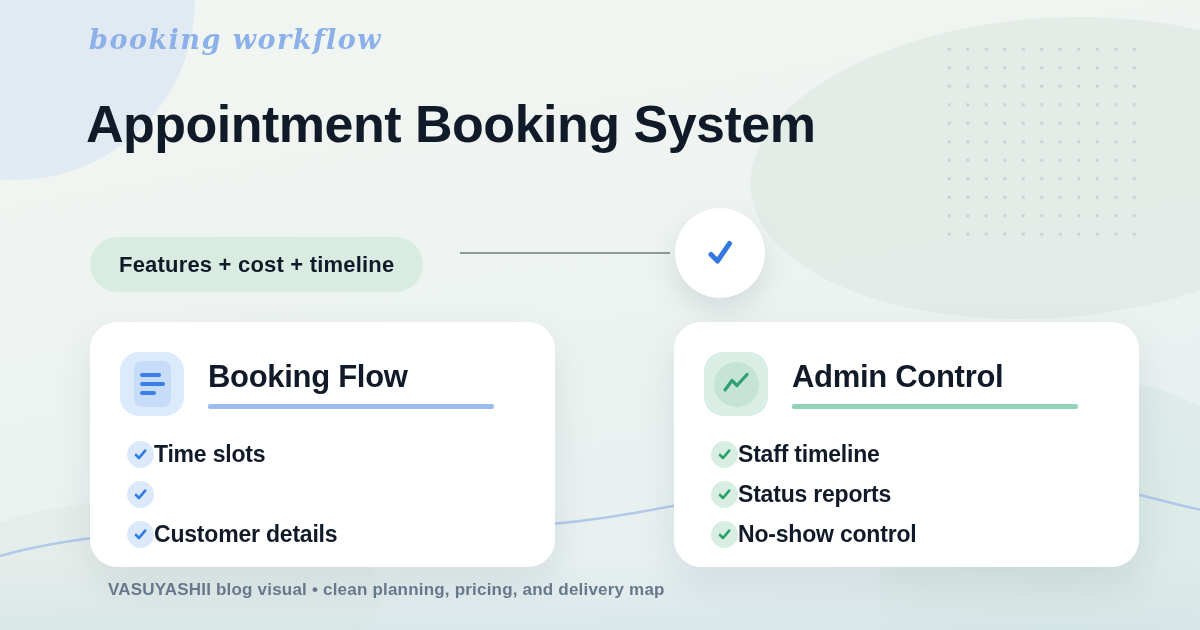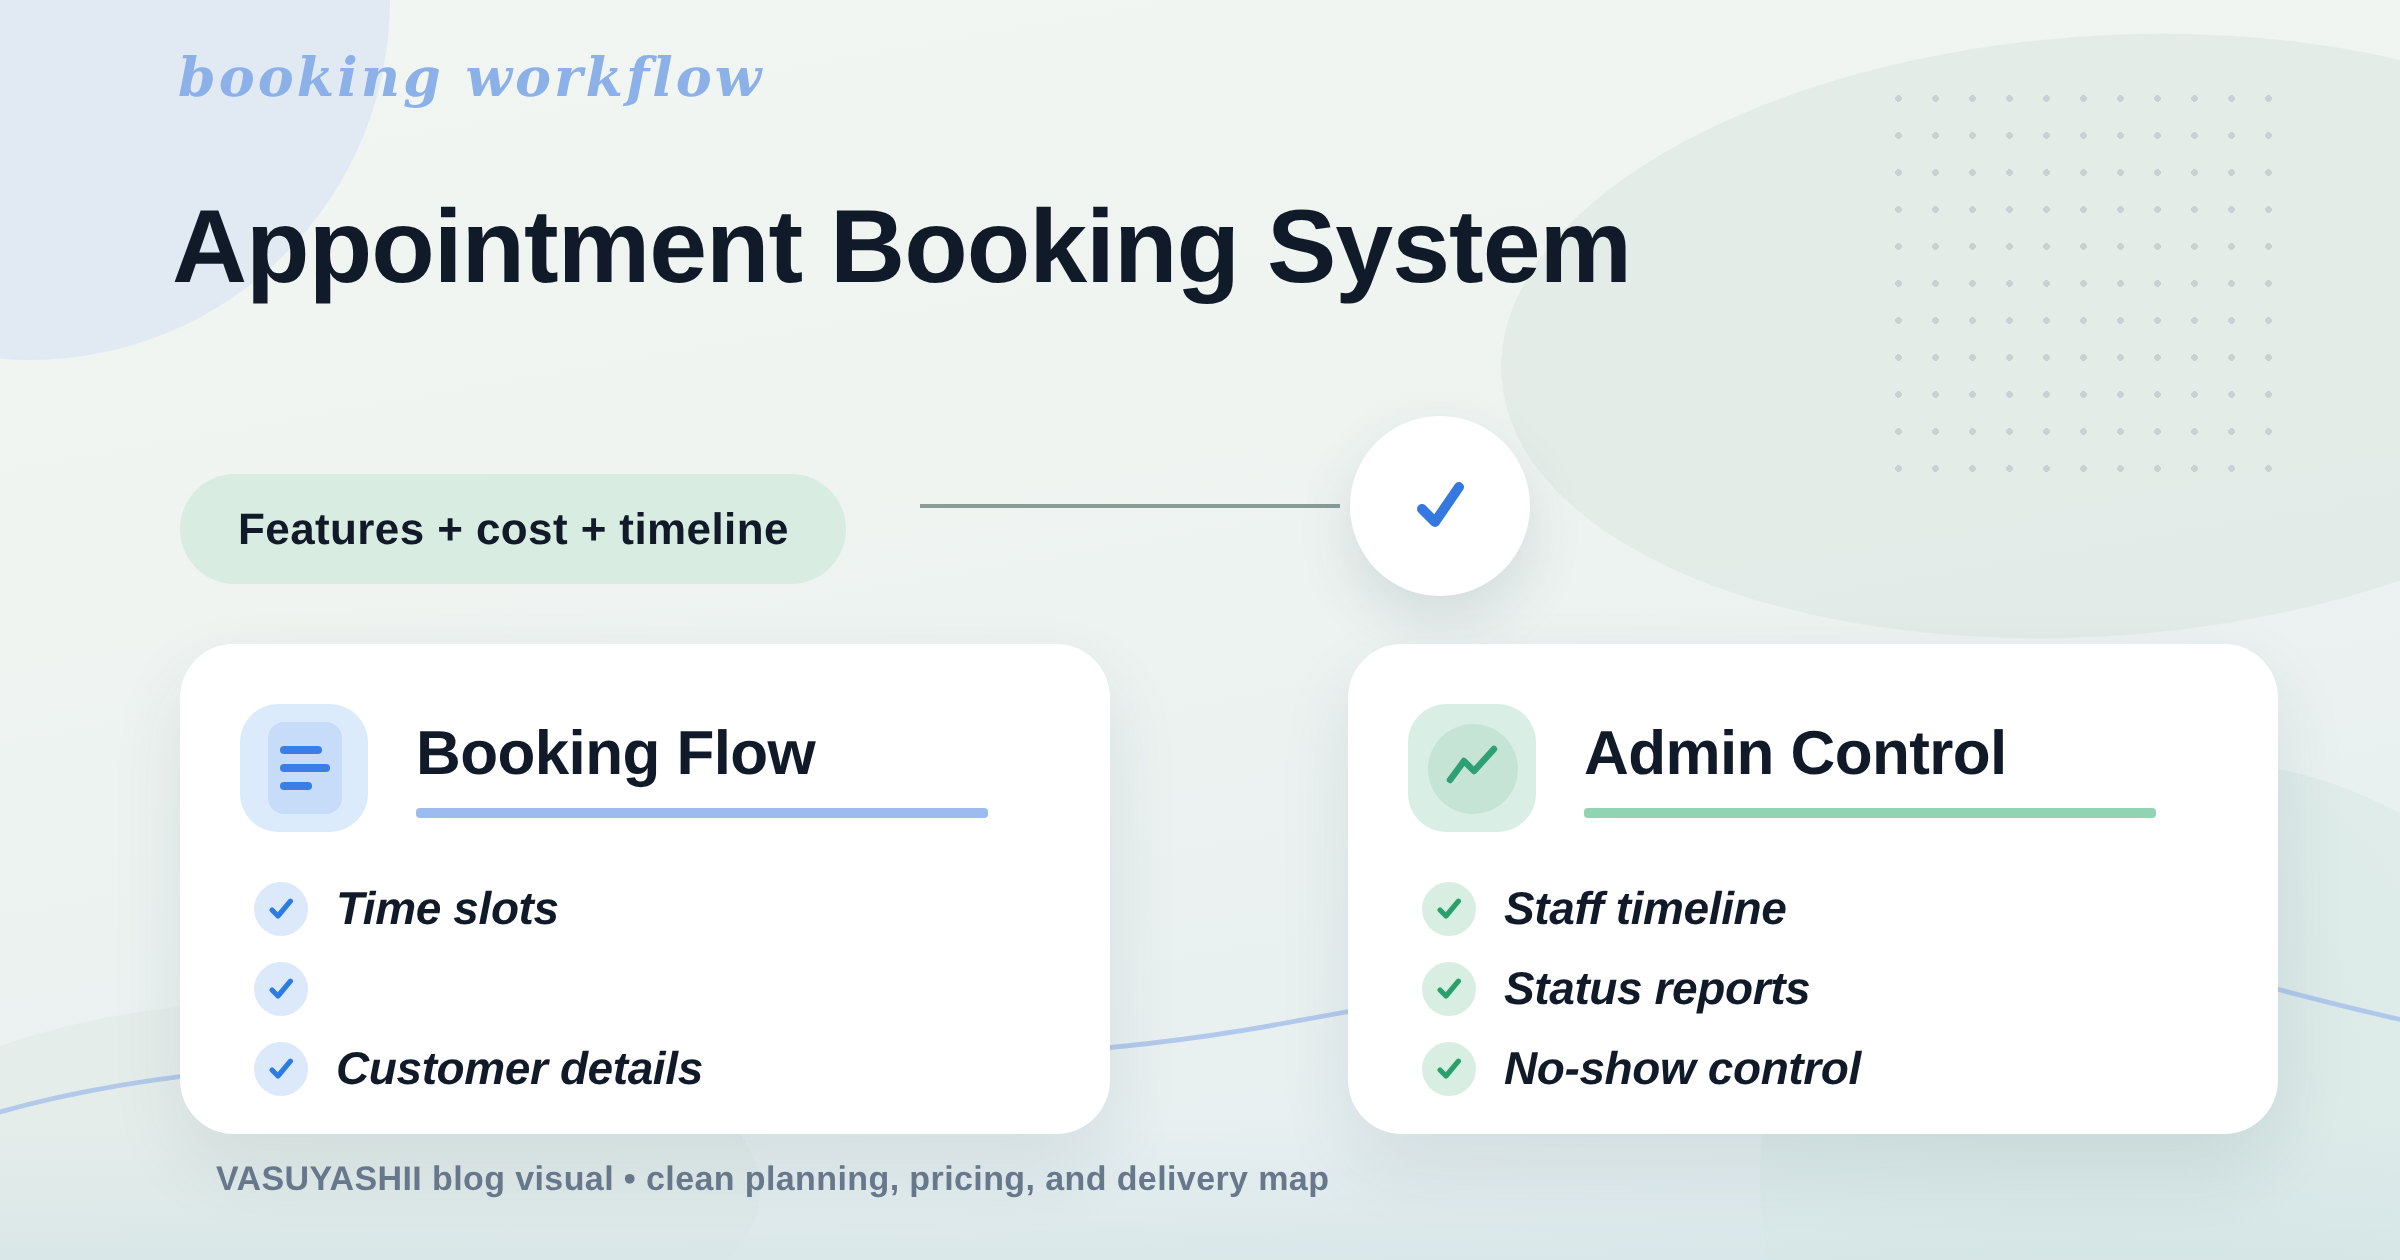--- a/index.html
+++ b/index.html
@@ -123,21 +123,21 @@
   .card-title-wrap { display:flex; flex-direction:column; }
   .card-title {
     font-size:31px; font-weight:900; letter-spacing:-.3px;
     color:var(--ink, #101a28);
   }
   .card-underline { height:5px; border-radius:2px; margin-top:9px; width:286px; }
   .card-underline.blue  { background:var(--underline_blue, #9cbcf0); }
   .card-underline.green { background:var(--underline_green, #90d4b4); }
 
   .feature-list { list-style:none; padding:18px 0 0 37px; }
-  .feature-item { display:flex; align-items:center; gap:14px; height:40px;font-style:italic; }
+  .feature-item { display:flex; align-items:center; height:40px; }
   .check-dot {
     width:27px; height:27px; border-radius:50%; flex:0 0 27px;
     display:flex; align-items:center; justify-content:center;
   }
   .check-dot.blue  { background:#dbe9fb; }
   .check-dot.green { background:#d8eee2; }
   .feature-label {
     font-size:23px; font-weight:800; color:var(--ink, #16202e);
     letter-spacing:-.2px;
   }

